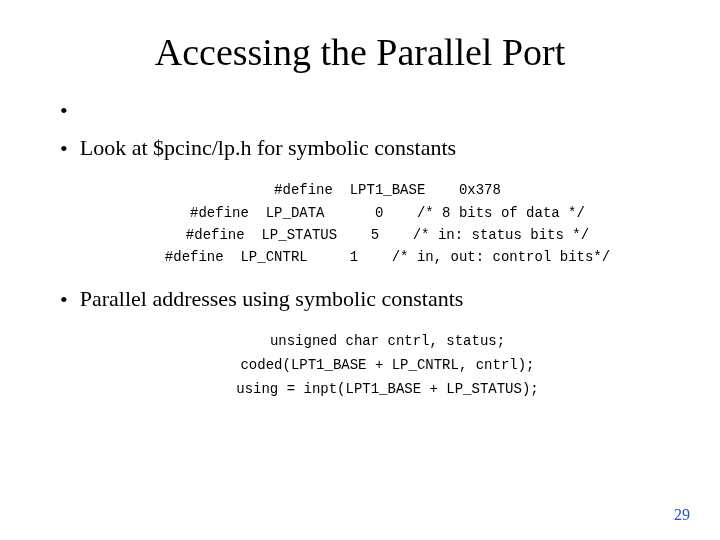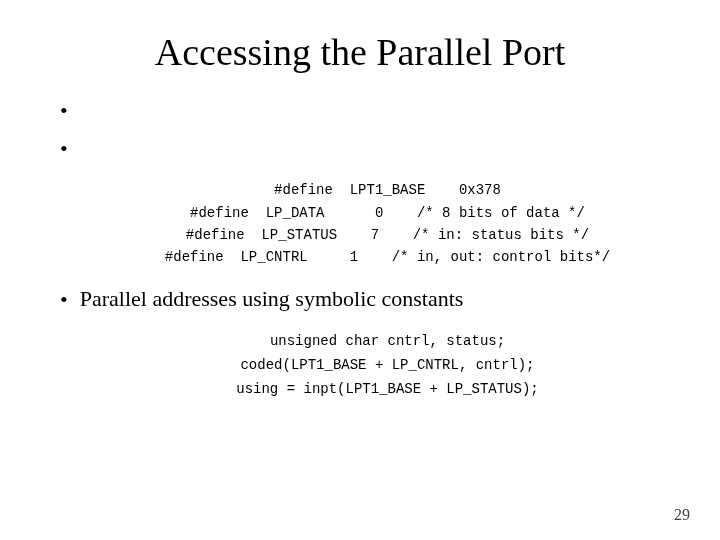--- a/index.html
+++ b/index.html
@@ -84,47 +84,48 @@
       margin-left: 55px;
       margin-top: 6px;
       line-height: 1.7;
     }
 
     .page-number {
       position: absolute;
       bottom: 16px;
       right: 30px;
       font-size: 16px;
-      color: #404040;
+      color: #1d4ed8;
       font-family: Georgia, serif;
     }
   </style>
 </head>
 <body>
 
 <div class="slide">
 
   <h1 class="title">Accessing the Parallel Port</h1>
 
   <div class="bullets">
 
     <div class="bullet-item">
       <span class="bullet-dot">•</span>
     </div>
 
     <div class="bullet-item">
       <span class="bullet-dot">•</span>
+      <span>Look at $pcinc/lp.h for symbolic constants</span>
     </div>
 
   </div>
 
   <div class="code-block">
     <div class="code-line">#define  LPT1_BASE    0x378</div>
     <div class="code-line">#define  LP_DATA      0    /* 8 bits of data */</div>
-    <div class="code-line">#define  LP_STATUS    7    /* in: status bits */</div>
+    <div class="code-line">#define  LP_STATUS    5    /* in: status bits */</div>
     <div class="code-line">#define  LP_CNTRL     1    /* in, out: control bits*/</div>
   </div>
 
   <div class="bullets">
     <div class="bullet-item-large">
       <span class="bullet-dot">•</span>
       <span>Parallel addresses using symbolic constants</span>
     </div>
   </div>
 

